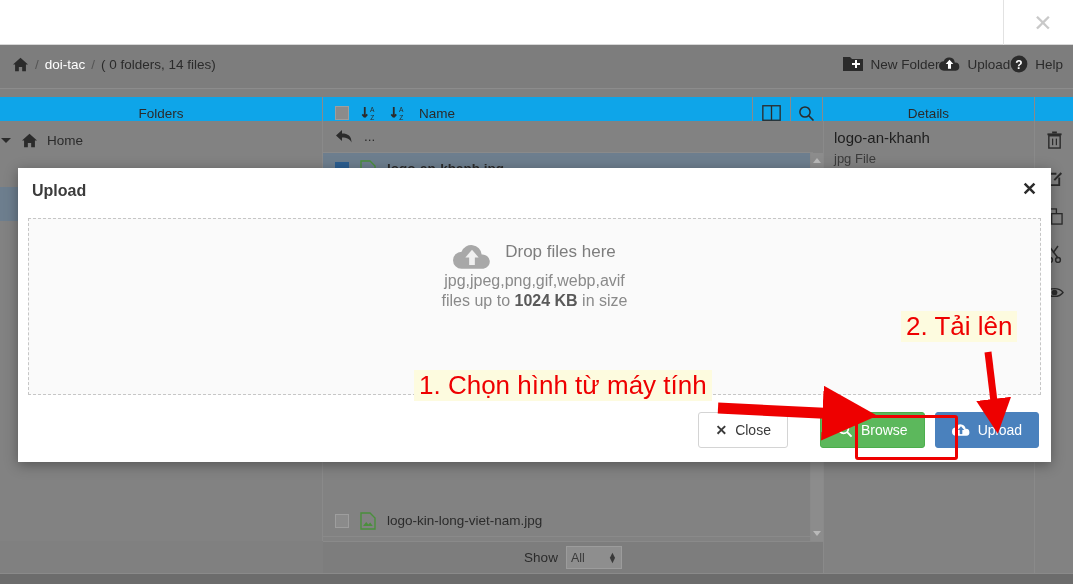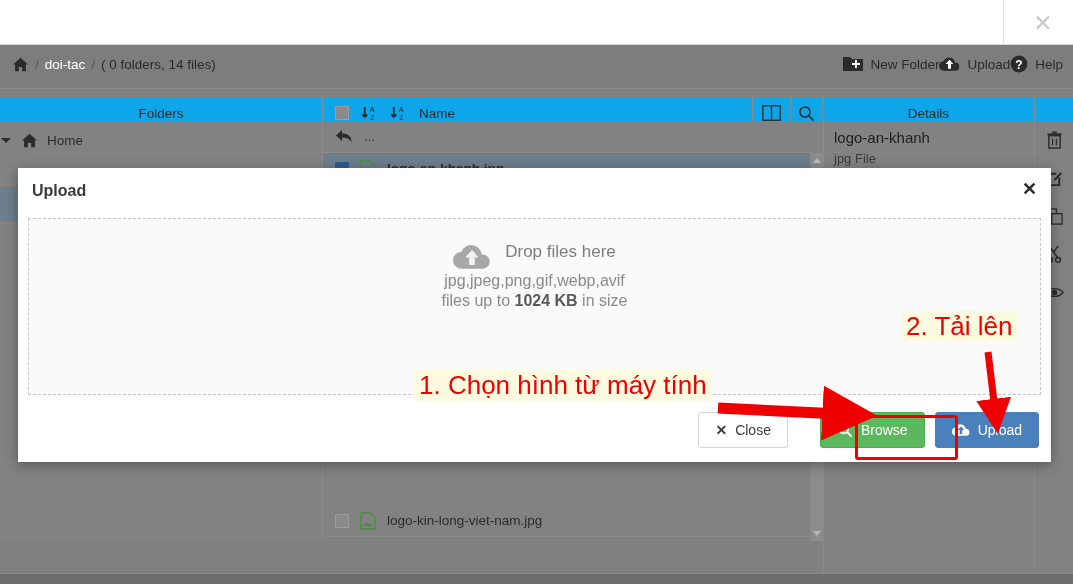--- a/index.html
+++ b/index.html
@@ -343,20 +343,30 @@
           <path d="M3 14 l3.2-4 2.2 2.6 1.8-2 2.6 3.4 Z" fill="#4a8f3c"></path>
         </svg>
         <span>logo-kin-long-viet-nam.jpg</span>
       </div>
       <div class="filescroll">
         <div class="fs-arrow fs-up"></div>
         <div class="fs-arrow fs-dn"></div>
       </div>
     </div>
 
+    <div class="showbar">
+      <span>Show</span>
+      <div class="showsel">
+        <span>All</span>
+        <span class="spin">
+            <span>▲</span>
+            <span>▼</span>
+          </span>
+      </div>
+    </div>
 
     <div class="fm-details">
       <div class="det-name">logo-an-khanh</div>
       <div class="det-type">jpg File</div>
       <div class="det-hr"></div>
     </div>
 
     <div class="fm-actions">
       <div class="act-ico" style="top:0px">
         <svg width="17" height="18" viewBox="0 0 18 19">

